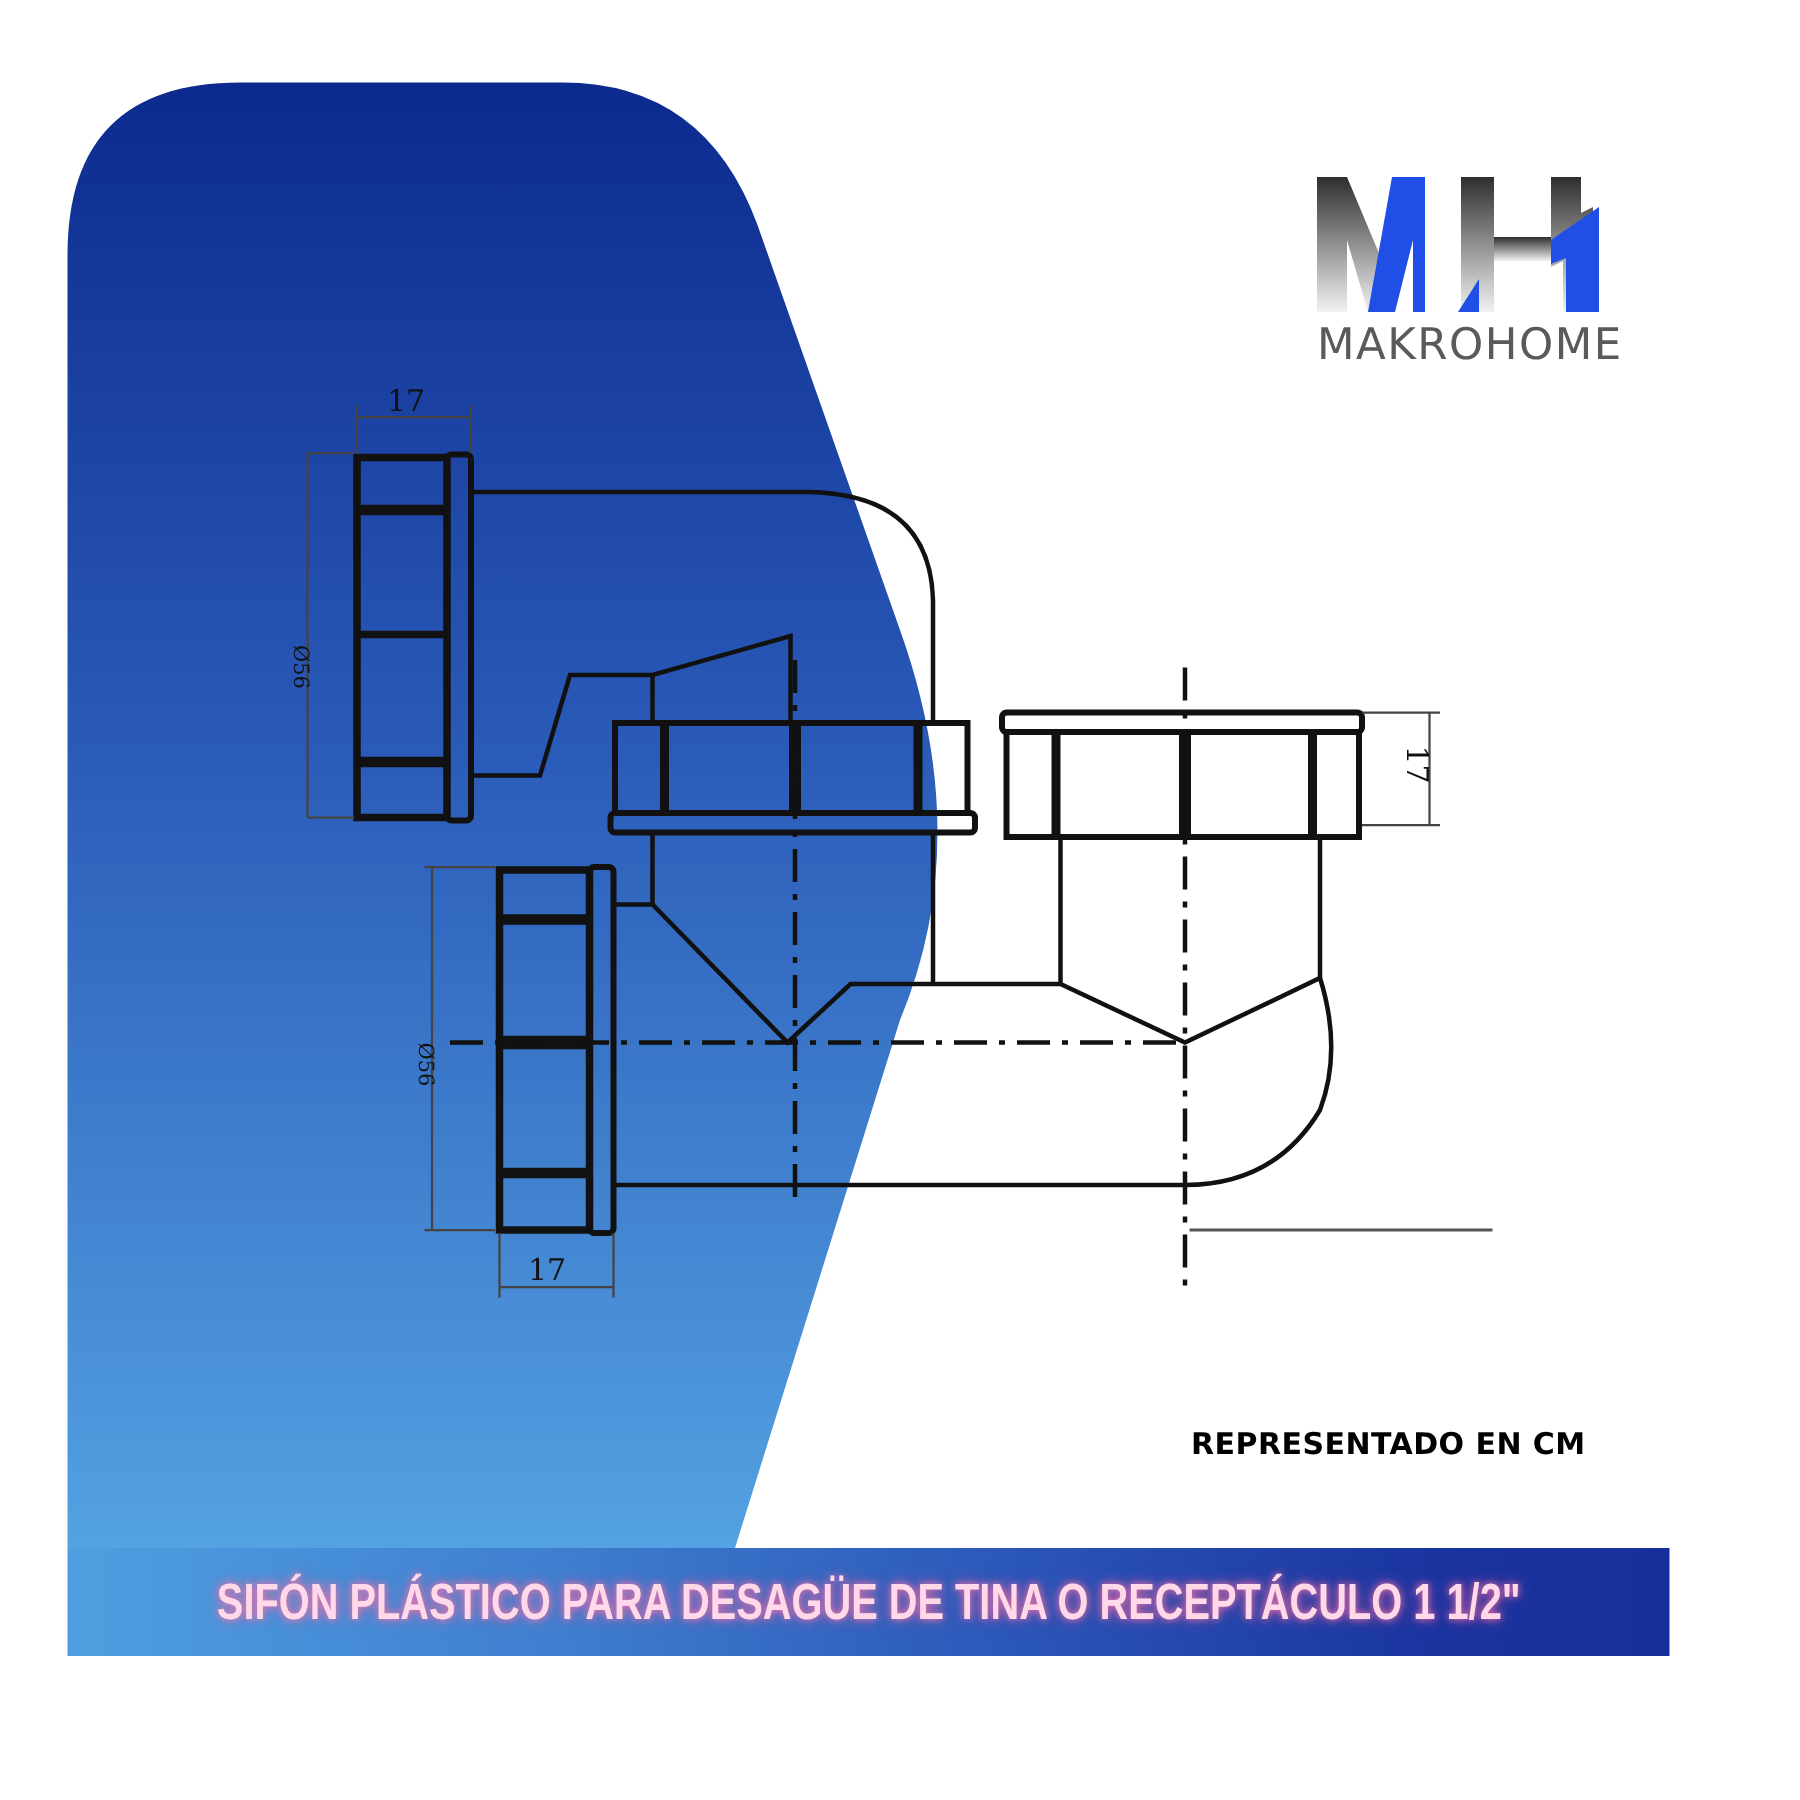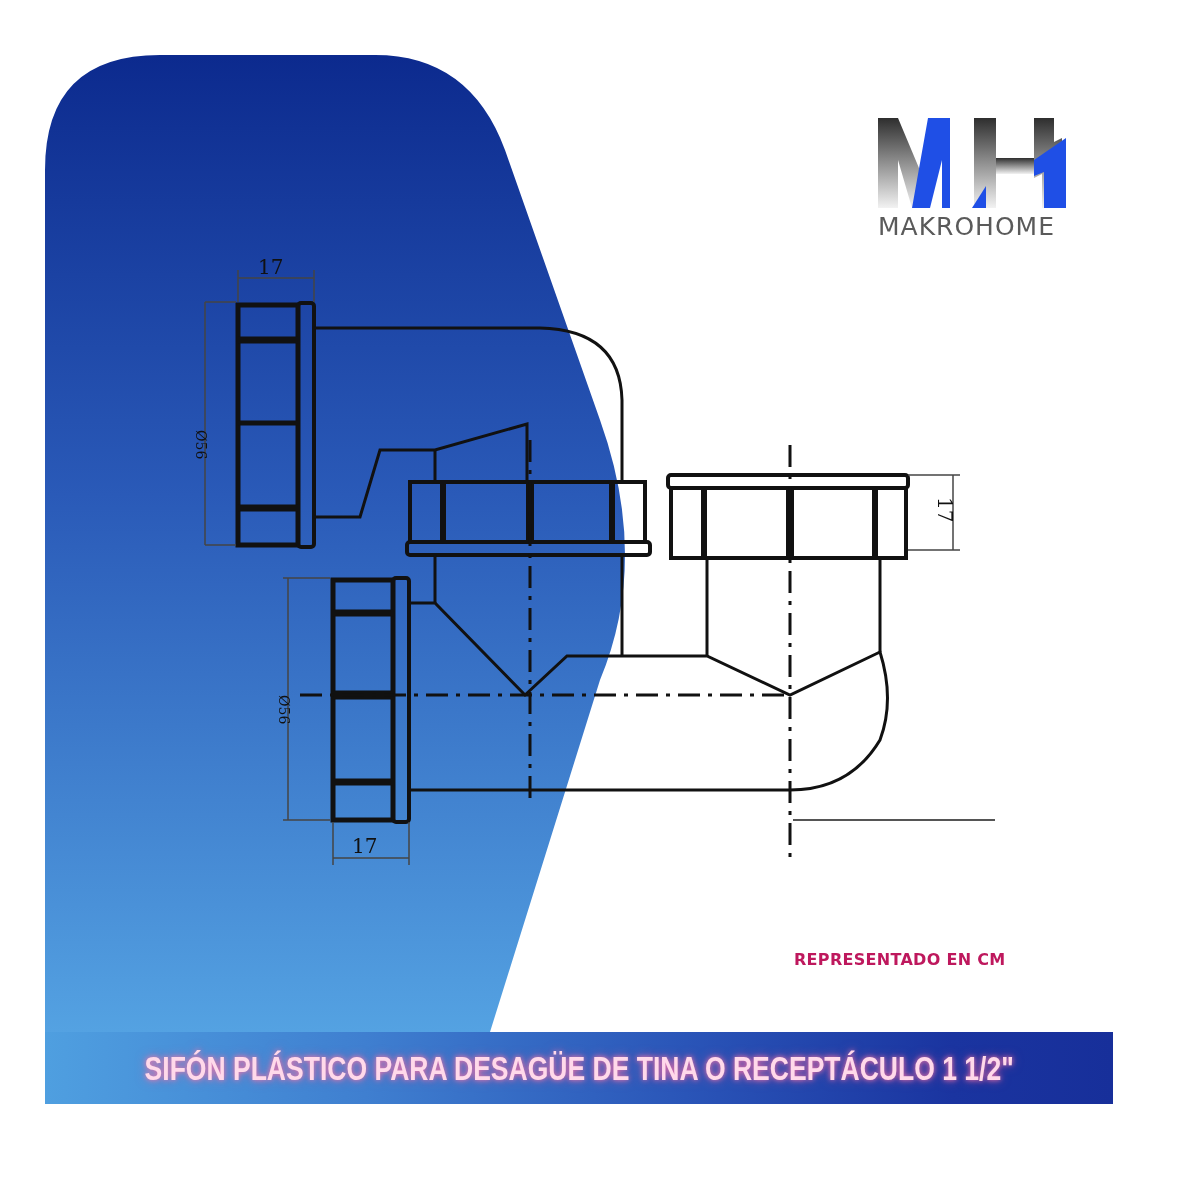--- a/index.html
+++ b/index.html
@@ -1,20 +1,20 @@
 <!DOCTYPE html>
 <html><head>
   <meta charset="utf-8">
   <style>
     html, body { margin: 0; padding: 0; background: #ffffff; }
     body { width: 1200px; height: 1200px; position: relative; overflow: hidden; font-family: "DejaVu Sans", sans-serif; }
     .canvas { position: absolute; left: 0; top: 0; width: 1200px; height: 1200px; }
     .logo { position: absolute; left: 876px; top: 110px; width: 200px; height: 140px; }
-    .logo-word { position: absolute; left: 878px; top: 212px; font-family: "DejaVu Sans", sans-serif; font-size: 25px; letter-spacing: 1px; color: #5a5a5a; font-weight: normal; }
-    .note { position: absolute; left: 794px; top: 950px; font-family: "DejaVu Sans", sans-serif; font-weight: bold; font-size: 16px; color: #be185d; letter-spacing: 0.3px; }
+    .logo-word { position: absolute; left: 878px; top: 212px; font-family: "DejaVu Sans", sans-serif; font-size: 29px; letter-spacing: 1px; color: #5a5a5a; font-weight: normal; }
+    .note { position: absolute; left: 794px; top: 950px; font-family: "DejaVu Sans", sans-serif; font-weight: bold; font-size: 20px; color: #000000; letter-spacing: 0.3px; }
     .banner { position: absolute; left: 45px; top: 1032px; width: 1068px; height: 72px;
       background: linear-gradient(90deg, #4f9fe0 0%, #3f7fd0 30%, #2a55b8 60%, #1a34a0 85%, #172f9a 100%);
       display: flex; align-items: center; justify-content: center; }
     .banner-title { font-family: "Liberation Sans", sans-serif; font-weight: bold; font-size: 34px; color: #ffd9ea;
       letter-spacing: 0px; transform: scaleX(0.78); transform-origin: center; white-space: nowrap;
       text-shadow: 0 0 6px rgba(255,120,170,0.9), 0 0 12px rgba(255,90,150,0.6); }
     .dim { font-family: "DejaVu Serif", serif; font-size: 20px; fill: #111; }
     .dimv { font-family: "DejaVu Serif", serif; font-size: 14px; fill: #111; }
   </style>
 </head>

